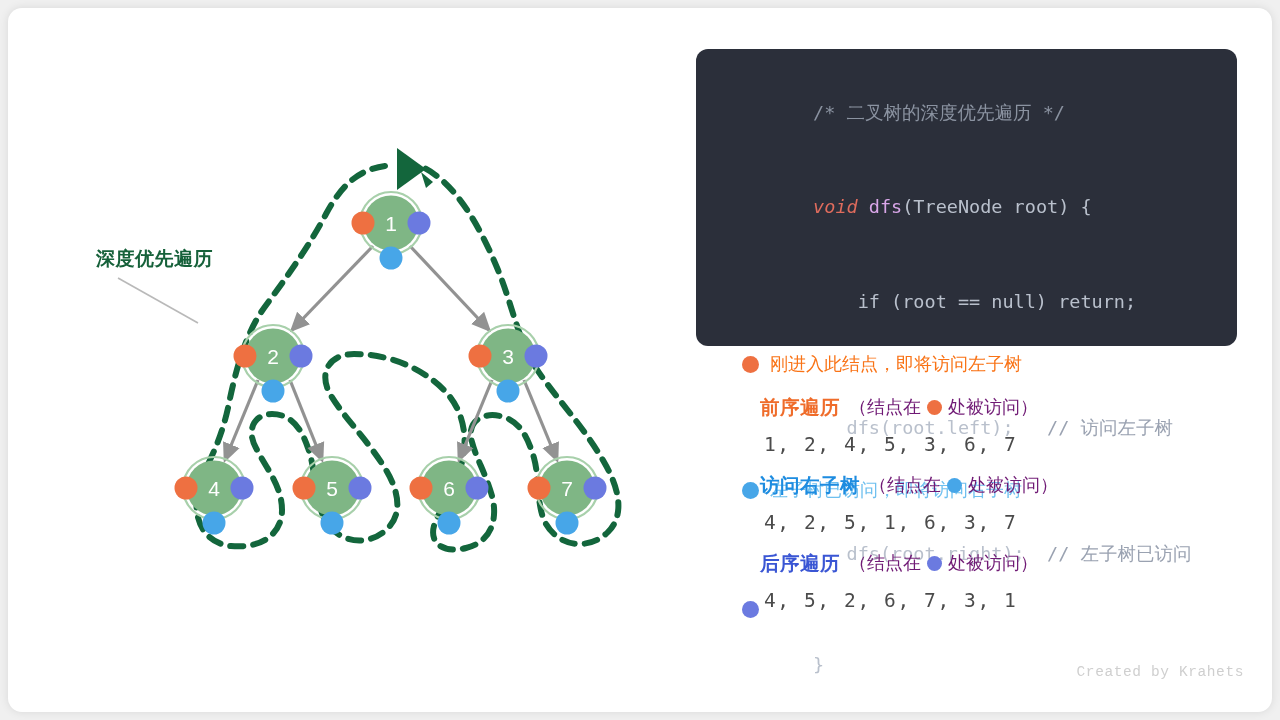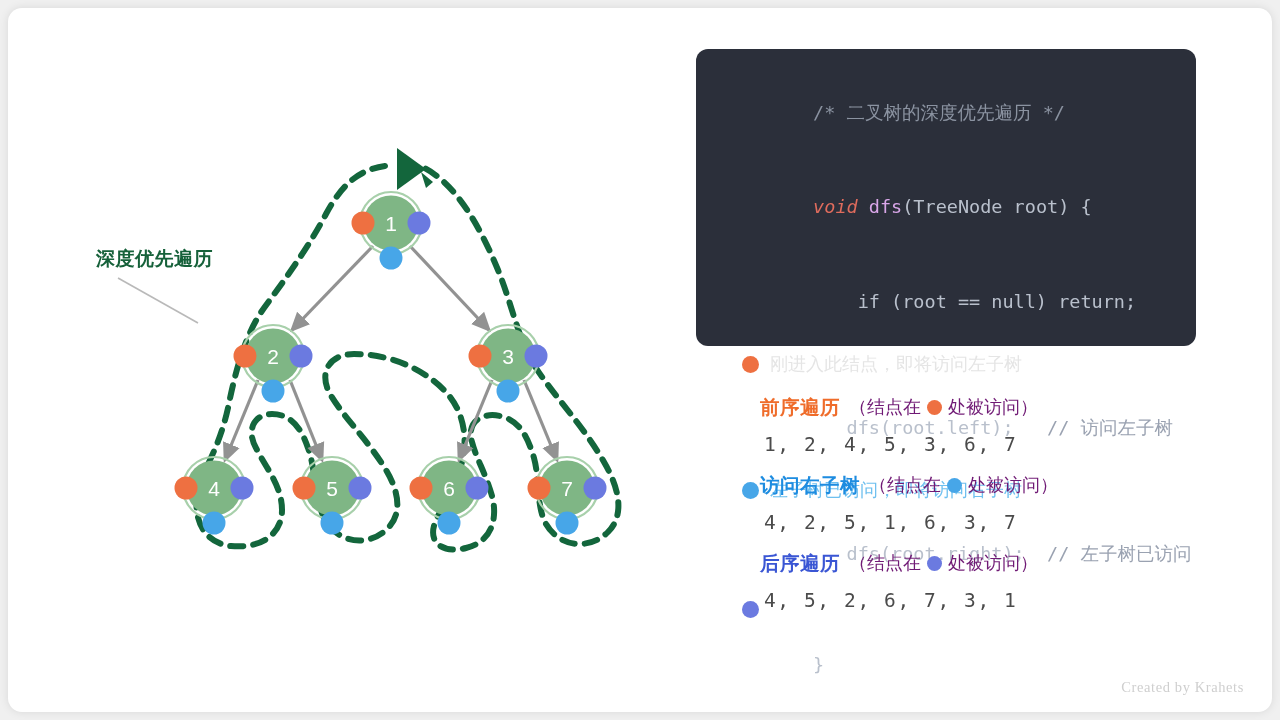--- a/index.html
+++ b/index.html
@@ -35,21 +35,21 @@
     top: 110px;
     width: 620px;
     height: 470px;
   }
 
   
   .code-panel {
     position: absolute;
     left: 688px;
     top: 41px;
-    width: 500px;
+    width: 541px;
     height: 297px;
     background: #282c34;
     background: #2b2f3a;
     border-radius: 12px;
     box-sizing: border-box;
     padding: 16px 22px 14px 28px;
     font-family: "DejaVu Sans Mono", "Liberation Mono", monospace;
     font-size: 18.5px;
     line-height: 31.5px;
     color: #abb2bf;
@@ -74,21 +74,21 @@
     margin-right: 11px;
     flex: none;
   }
   .note-text {
     font-family: "Liberation Sans", "DejaVu Sans", sans-serif;
     font-size: 18px;
   }
   .dot-orange { background: #ee7041; }
   .dot-blue   { background: #47a6e8; }
   .dot-purple { background: #6b7ae0; }
-  .txt-orange { color: #e5e5e5; }
+  .txt-orange { color: #f97316; }
   .txt-blue   { color: #6fc0ef; }
   .txt-purple { color: #98a2ef; }
 
   
   .results {
     position: absolute;
     left: 752px;
     top: 384px;
     width: 420px;
   }
@@ -137,22 +137,22 @@
     font-size: 19px;
     font-weight: bold;
     color: #16613a;
     letter-spacing: 0.5px;
   }
 
   
   .footer {
     position: absolute;
     right: 28px;
-    bottom: 16px;
-    font-family: Liberation Serif, serif;
+    bottom: 32px;
+    font-family: Liberation Mono, monospace;
     font-size: 14.5px;
     color: #cfcfcf;
     letter-spacing: 0.6px;
   }
 
   .node-num {
     font-family: "Liberation Sans", "DejaVu Sans", sans-serif;
     font-size: 21px;
     fill: #ffffff;
   }

